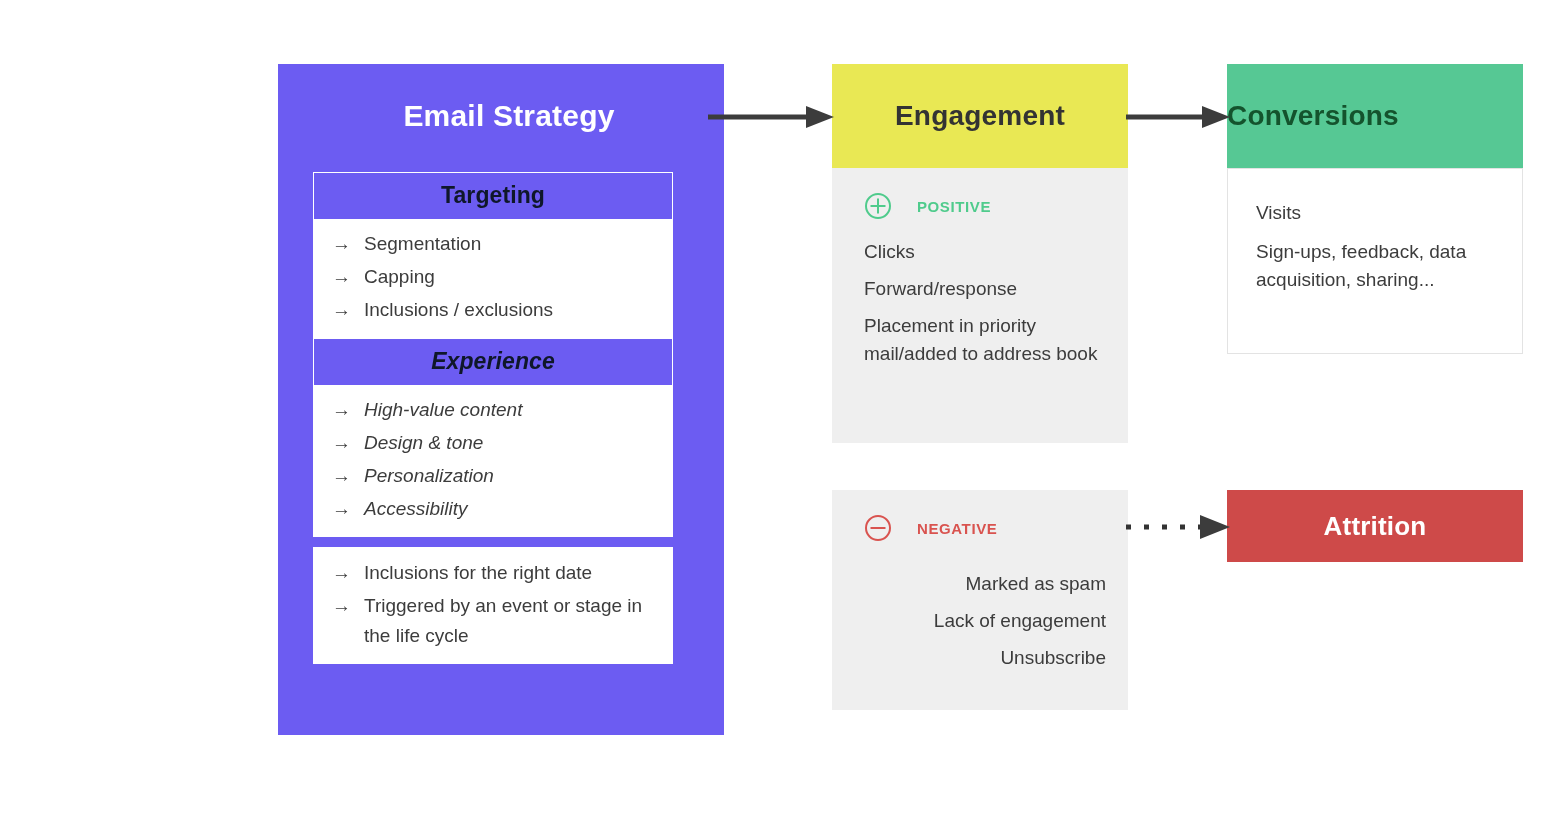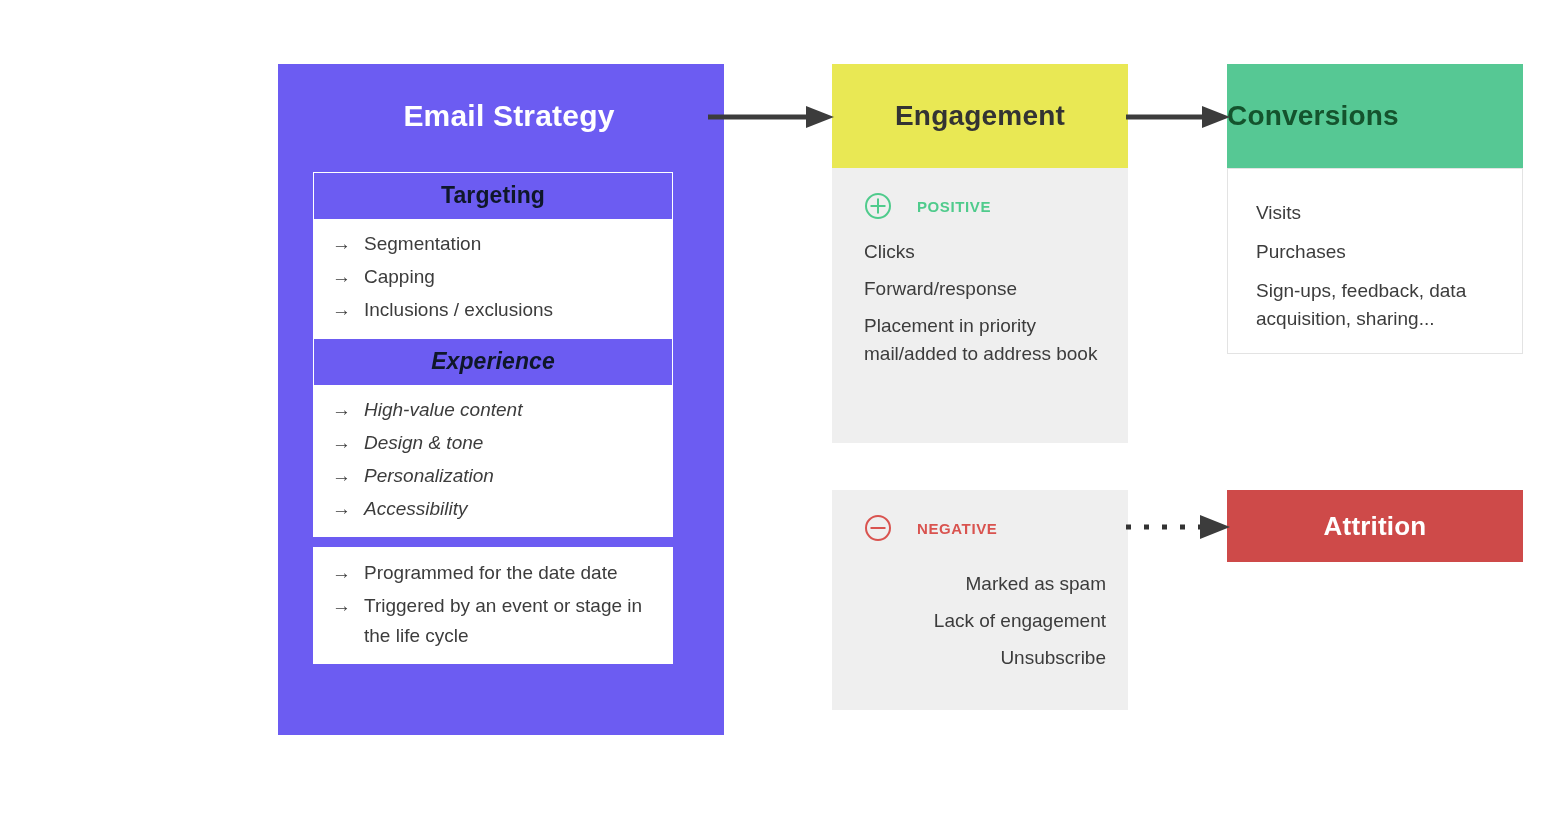--- a/index.html
+++ b/index.html
@@ -271,21 +271,21 @@
           <span class="arrow-glyph">→</span>
           <span class="bullet-text">Accessibility</span>
         </div>
       </div>
     </div>
 
     <div class="subcard" id="card-timeofsending">
       <div class="subcard-body">
         <div class="bullet-row">
           <span class="arrow-glyph">→</span>
-          <span class="bullet-text">Programmed for the date date</span>
+          <span class="bullet-text">Inclusions for the right date</span>
         </div>
         <div class="bullet-row">
           <span class="arrow-glyph">→</span>
           <span class="bullet-text">Triggered by an event or stage in the life cycle</span>
         </div>
       </div>
     </div>
   </div>
 
   <div class="engagement-head">
@@ -322,21 +322,20 @@
       <div class="plain-item">Unsubscribe</div>
     </div>
   </div>
 
   <div class="conv-head">
     <div class="conv-head-label">Conversions</div>
   </div>
   <div class="conv-body">
     <div class="plain-list">
       <div class="plain-item">Visits</div>
-      <div class="plain-item">Purchases</div>
       <div class="plain-item">Sign-ups, feedback, data acquisition, sharing...</div>
     </div>
   </div>
 
   <div class="attrition-box">
     <div class="attrition-label">Attrition</div>
   </div>
 
   <svg class="connector" id="arrow-strategy-engagement" width="130" height="34">
     <line x1="2" y1="17" x2="108" y2="17" stroke="#3c3c3c" stroke-width="5"></line>

